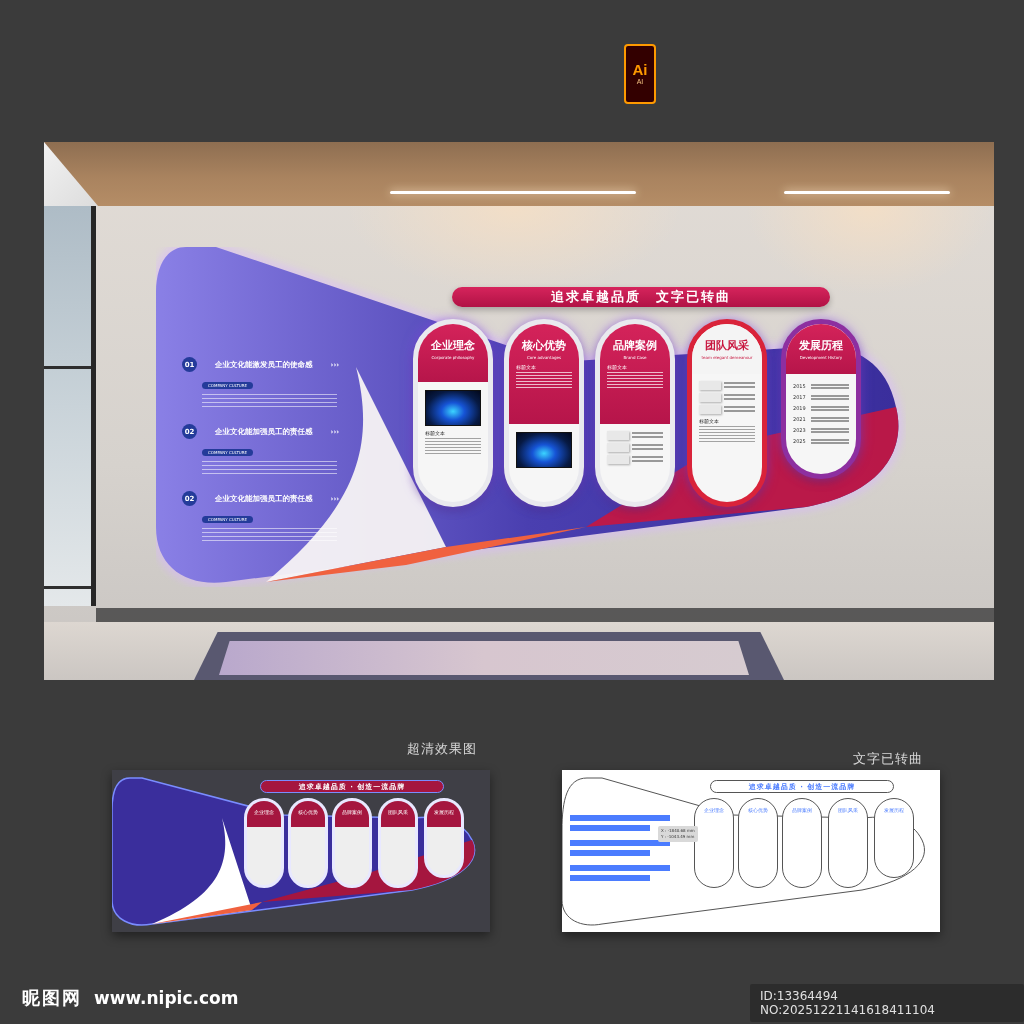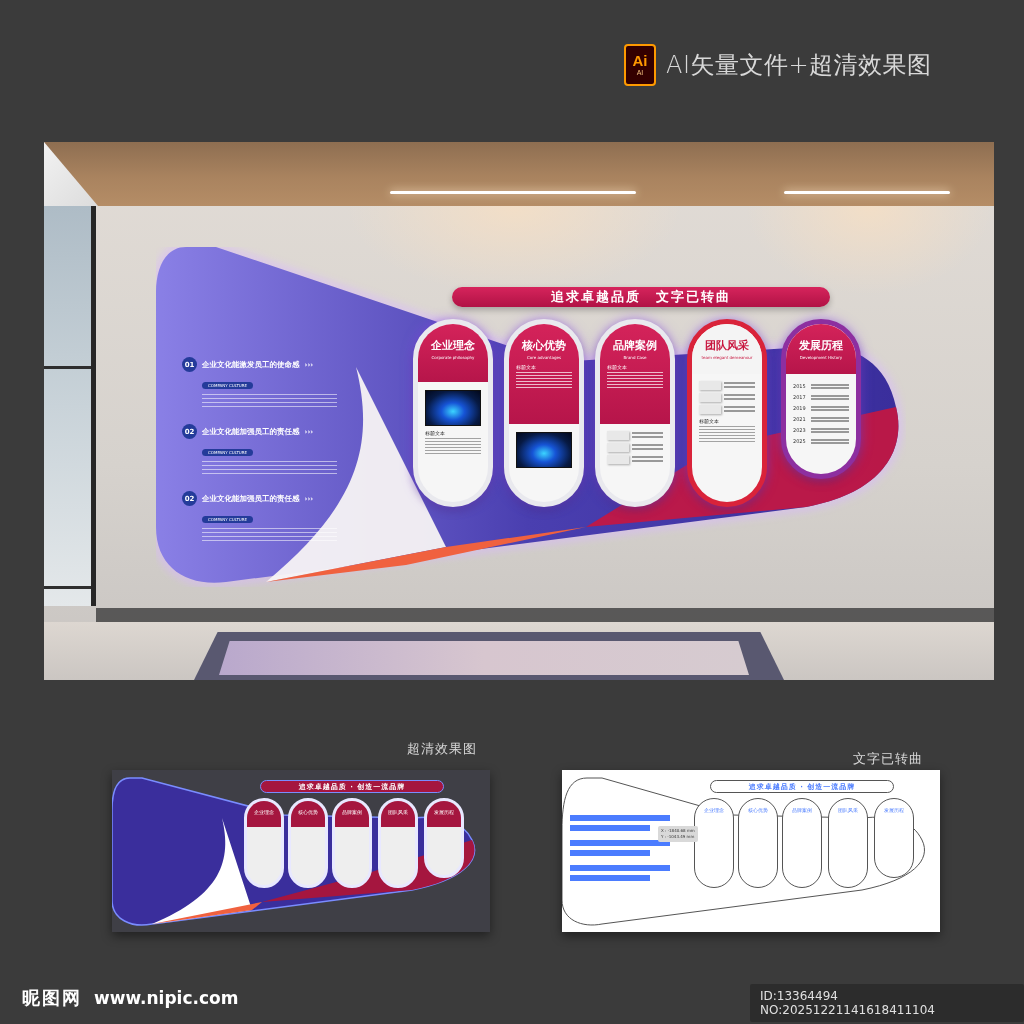--- a/index.html
+++ b/index.html
@@ -7,21 +7,21 @@
   body {
     background: #3b3b3b;
     font-family: "DejaVu Sans", "Liberation Sans", sans-serif;
     position: relative;
     color: #ddd;
   }
 
   
   .header { position: absolute; left: 624px; top: 44px; display: flex; align-items: center; gap: 10px; }
   .ai-badge {
-    width: 32px; height: 42px; background: #330000; border: 2px solid #ff9a00; border-radius: 4px;
+    width: 32px; height: 60px; background: #330000; border: 2px solid #ff9a00; border-radius: 4px;
     display: flex; flex-direction: column; align-items: center; justify-content: center; color: #ff9a00;
   }
   .ai-badge .big { font-size: 15px; font-weight: bold; line-height: 15px; font-family: "Liberation Sans", sans-serif; }
   .ai-badge .small { font-size: 7px; color: #f3c080; line-height: 10px; font-family: "Liberation Sans", sans-serif; }
   .header-title { font-size: 24px; color: #d8d8d8; font-weight: 300; letter-spacing: 0.5px; }
 
   
   .room {
     position: absolute; left: 44px; top: 142px; width: 950px; height: 538px; overflow: hidden;
     background: linear-gradient(180deg, #e2dcd6 0%, #d6d2cd 60%, #c8c4c1 100%);
@@ -53,21 +53,21 @@
   .slogan {
     position: absolute; left: 408px; top: 145px; width: 378px; height: 20px;
     background: linear-gradient(180deg,#d6245c,#b11245); border-radius: 12px;
     display:flex; align-items:center; justify-content:center;
     color:#fff; font-size: 13px; font-weight: bold; letter-spacing: 2px;
     box-shadow: 0 3px 6px rgba(0,0,0,.25);
   }
 
   .intro-list { position: absolute; left: 138px; top: 215px; width: 180px; }
   .intro-item { margin-bottom: 16px; }
-  .intro-row { display: flex; align-items: center; gap: 5px; }
+  .intro-row { display: flex; align-items: center; gap: 18px; }
   .num-badge { width: 15px; height: 15px; border-radius: 50%; background: #243b9a; color: #fff; font-size: 7px; font-weight: bold; display:flex; align-items:center; justify-content:center; }
   .intro-title { color: #fff; font-size: 7.5px; font-weight: bold; white-space: nowrap; }
   .intro-arrow { color:#fff; font-size: 7px; font-weight: bold; }
   .intro-tag { display:inline-block; margin-left: 20px; margin-top: 1px; background:#243b9a; color:#fff; font-size: 4px; padding: 1px 6px; border-radius: 4px; }
   .intro-desc { margin-left: 20px; margin-top: 3px; height: 14px; width: 135px;
     background: repeating-linear-gradient(180deg, rgba(255,255,255,.55) 0 1px, transparent 1px 4px); }
 
   .pill {
     position: absolute; top: 177px; width: 80px; height: 188px; border-radius: 40px;
     background: #f6f6f6; border: 5px solid #e9e9ee; overflow: hidden;
@@ -126,21 +126,20 @@
   .footer-id { position: absolute; left: 750px; top: 984px; background: #2c2c2c; color: #e0e0e0; font-size: 12px; padding: 5px 10px; border-radius: 2px; }
 </style>
 </head>
 <body>
 
 <div class="header">
   <div class="ai-badge">
     <span class="big">Ai</span>
     <span class="small">AI</span>
   </div>
-  <span class="header-title">AI矢量文件+超清效果图</span>
 </div>
 
 <div class="room">
   <div class="ceiling"></div>
   <div class="light" style="left:346px;width:246px;"></div>
   <div class="light" style="left:740px;width:166px;"></div>
   <div class="light-glow" style="left:300px;width:340px;"></div>
   <div class="light-glow" style="left:700px;width:250px;"></div>
 
   <div class="window-frame"></div>

